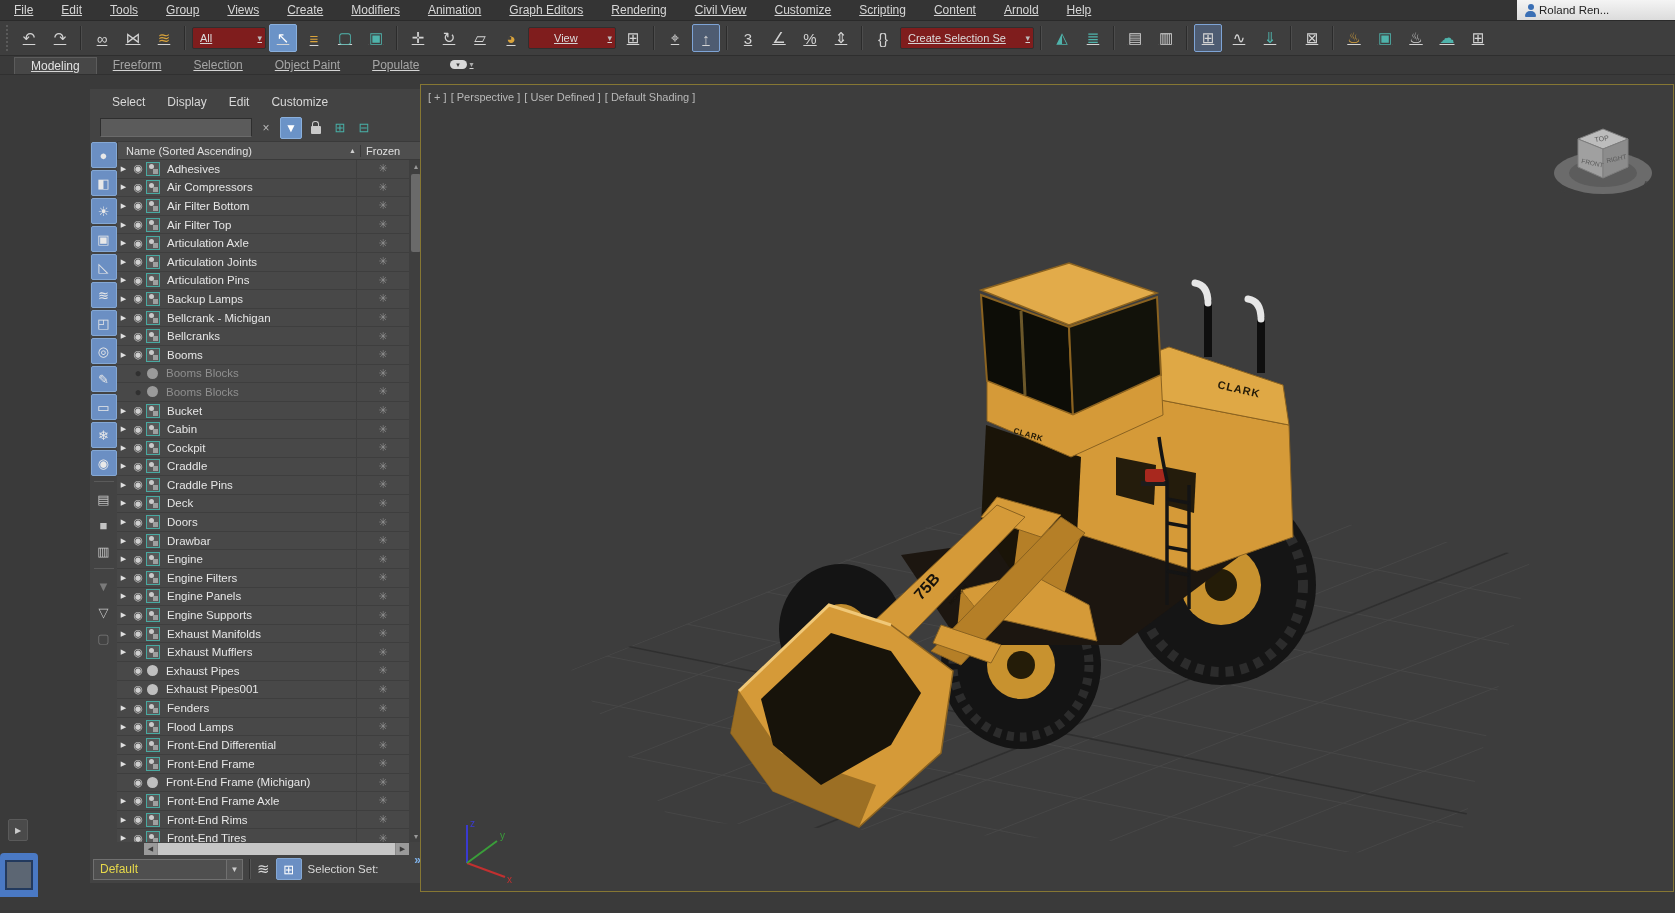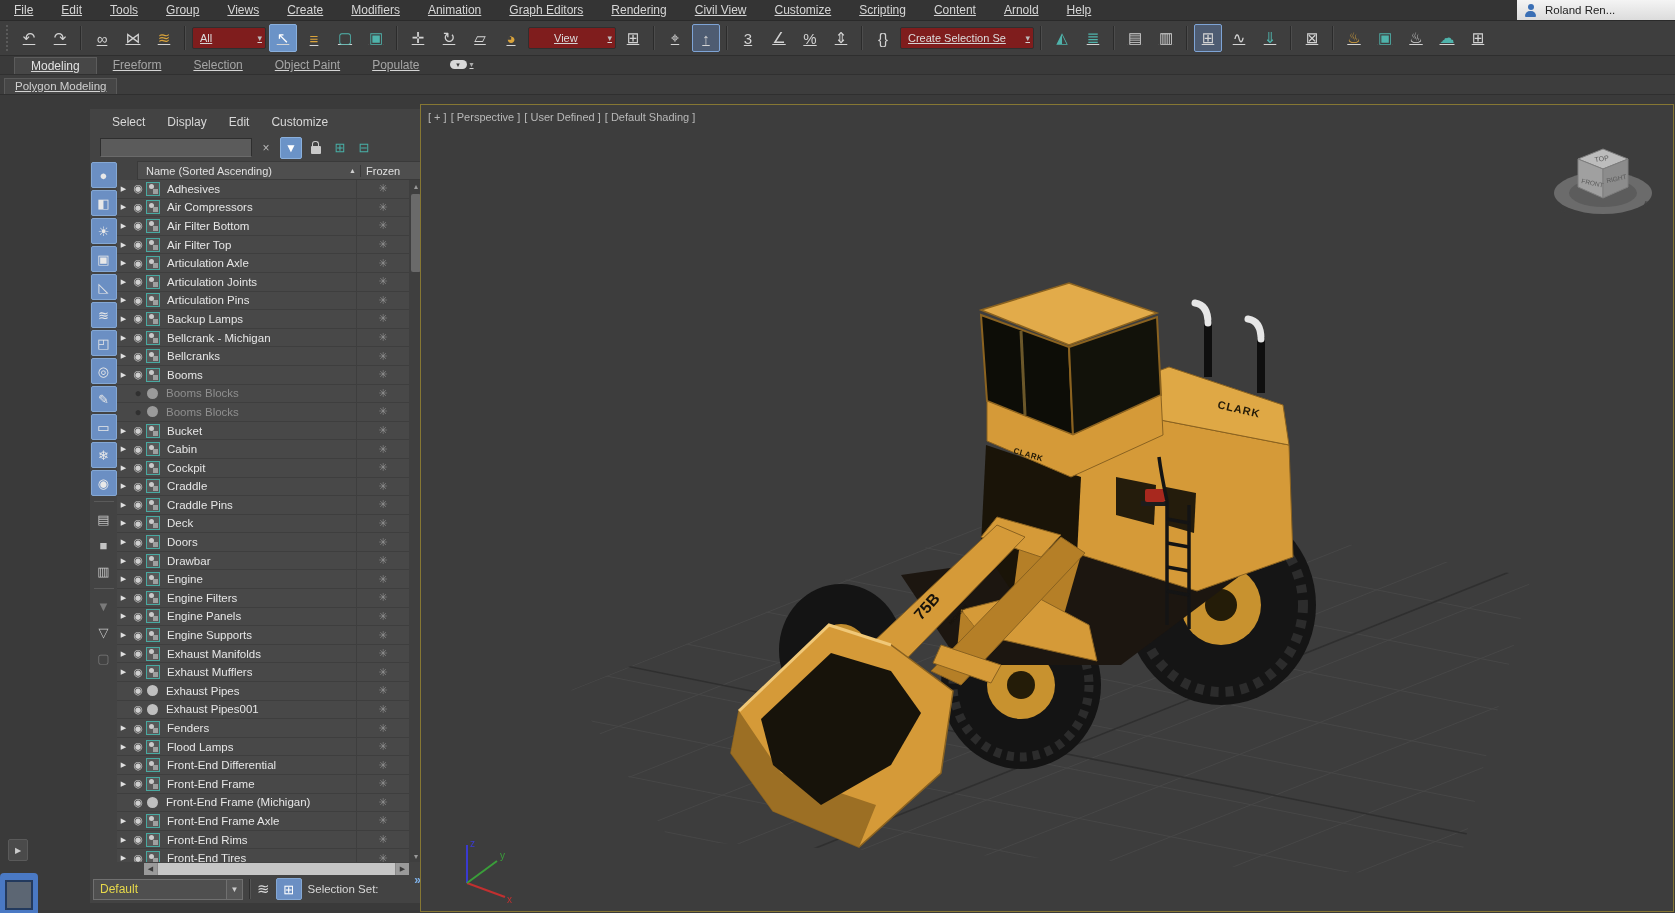--- a/index.html
+++ b/index.html
@@ -5,21 +5,21 @@
   html,body{margin:0;padding:0;}
   body{width:1675px;height:913px;overflow:hidden;background:#3a3a3a;
        font-family:"Liberation Sans",sans-serif;color:#d4d4d4;-webkit-font-smoothing:antialiased;}
   #app{position:relative;width:1675px;height:913px;text-decoration:underline;}
 
   
   .menubar{height:20px;background:#343434;display:flex;align-items:center;font-size:12px;
            border-bottom:1px solid #2a2a2a;position:relative;}
   .menubar .mitem{padding:2px 14px;color:#d6d6d6;cursor:default;}
   .userbadge{position:absolute;right:0;top:0;height:20px;background:linear-gradient(#f4f4f4,#dcdcdc);
-             color:#222;display:flex;align-items:center;gap:9px;padding:0 10px 0 8px;font-size:11.5px;min-width:140px;}
+             color:#222;display:flex;align-items:center;gap:3px;padding:0 10px 0 8px;font-size:11.5px;min-width:140px;}
   .person{width:11px;height:12px;position:relative;display:inline-block;}
   .person:before{content:"";position:absolute;left:2.5px;top:0;width:6px;height:6px;border-radius:50%;background:#3a6fb5;}
   .person:after{content:"";position:absolute;left:0;top:6.5px;width:11px;height:6px;border-radius:5px 5px 1px 1px;background:#3a6fb5;}
 
   
   .toolbar{height:34px;background:#3e3e3e;border-bottom:1px solid #2e2e2e;display:flex;align-items:center;
            gap:3px;padding:0 4px;white-space:nowrap;}
   .thandle{width:6px;height:26px;margin-right:2px;
      background:repeating-linear-gradient(to bottom,#5a5a5a 0 2px,transparent 2px 4px);
      background-size:2px 100%;background-repeat:repeat-y;background-position:2px 0;}
@@ -77,21 +77,21 @@
   .exp-body{flex:1;display:flex;min-height:0;}
   .fstrip{width:27px;display:flex;flex-direction:column;align-items:center;padding-top:0;}
   .fbtn{width:24px;height:24px;margin:1px 0;display:flex;align-items:center;justify-content:center;
         font-size:13px;color:#e8e8e8;border-radius:2px;}
   .fbtn.on{background:#6b8fc3;border:1px solid #85a8d4;}
   .fbtn.off{color:#c4c4c4;}
   .fbtn.dim{color:#7a7a7a;}
   .fsep{width:20px;height:1px;background:#5a5a5a;margin:4px 0;}
 
   .exp-right{flex:1;display:flex;flex-direction:column;min-width:0;}
-  .cols{height:17px;background:#4e4e4e;border:1px solid #3a3a3a;display:flex;align-items:center;font-size:11px;color:#e0e0e0;margin-left:20px;}
+  .cols{height:17px;background:#4e4e4e;border:1px solid #3a3a3a;display:flex;align-items:center;font-size:11px;color:#e0e0e0;}
   .cols .namec{flex:1;padding-left:8px;display:flex;align-items:center;}
   .cols .sorta{margin-left:auto;font-size:7px;color:#cfcfcf;padding-right:4px;}
   .cols .frzc{width:56px;border-left:1px solid #3a3a3a;padding-left:5px;}
   .listwrap{flex:1;display:flex;min-height:0;}
   .list{flex:1;overflow:hidden;background:#454545;}
   .row{height:17.6px;display:flex;align-items:center;background:#484848;border-bottom:1px solid #3e3e3e;color:#e6e6e6;}
   .row .arr{width:13px;text-align:center;font-size:7px;color:#e0e0e0;flex:none;}
   .row .arr.empty{visibility:hidden;}
   .row .eye{width:16px;text-align:center;font-size:11px;color:#cfcfcf;flex:none;}
   .row .eye.closed{color:#303030;font-size:12px;}
@@ -227,23 +227,20 @@
   <div class="ribbontabs" data-name="ribbon-tab-bar">
     <span class="rtab active" data-name="tab-modeling">Modeling</span>
       <span class="rtab" data-name="tab-freeform">Freeform</span>
       <span class="rtab" data-name="tab-selection">Selection</span>
       <span class="rtab" data-name="tab-object-paint">Object Paint</span>
       <span class="rtab" data-name="tab-populate">Populate</span>
     <span class="roverflow" data-name="ribbon-overflow-button">
       <span class="roval" data-name="ribbon-minimize-icon">▾</span>
       <span class="rcar" data-name="chevron-down-icon">▾</span>
     </span>
-  </div>
-  <div class="ribbonpanelrow" data-name="ribbon-panel-row">
-    <span class="ppill" data-name="polygon-modeling-panel">Polygon Modeling</span>
   </div>
 
   <div class="workspace" data-name="workspace">
 
     <span class="gutter-btn" data-name="panel-expand-button">▶</span>
     <div class="corner-sq" data-name="minimized-window-button">
         <div class="inner" data-name="minimized-window-icon"></div>
       </div>
 
     <section class="explorer" data-name="scene-explorer">

